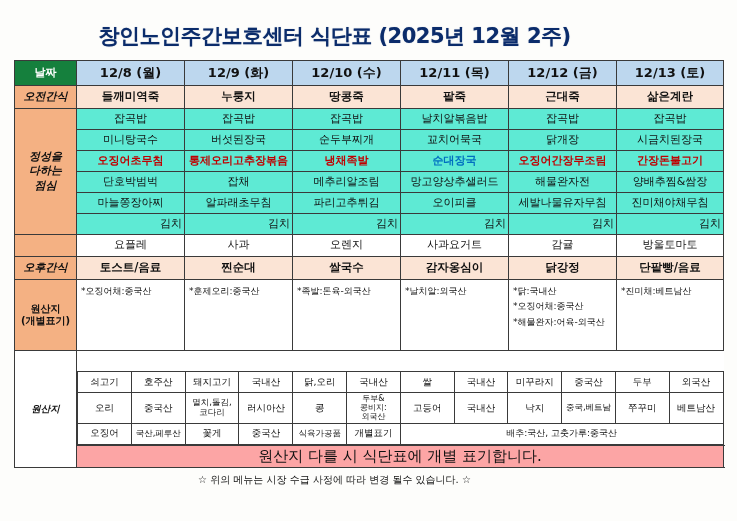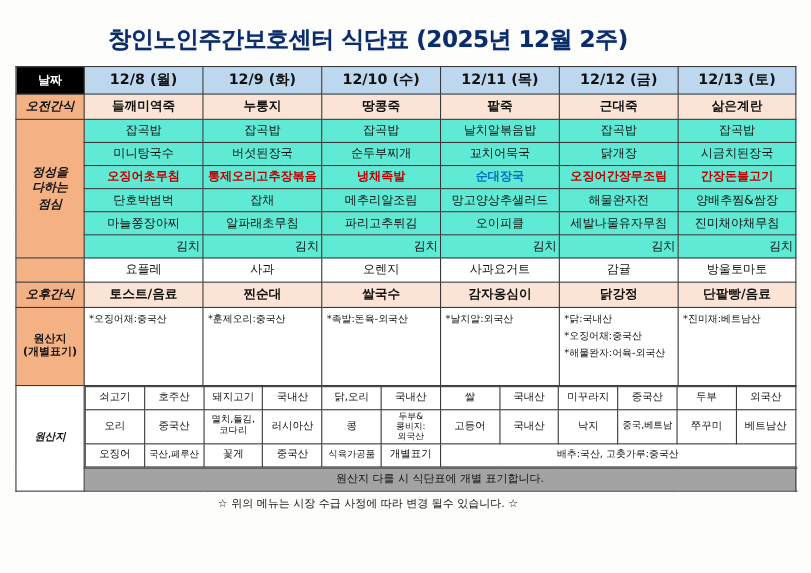--- a/index.html
+++ b/index.html
@@ -34,21 +34,21 @@
   td,th{
     border:1px solid #3a3a3a;
     text-align:center;
     vertical-align:middle;
     font-size:10.5px;
     line-height:1.32;
     padding:1px 2px;
     word-break:keep-all;
   }
   .hdr-date{
-    background:#000000;
+    background:#15803d;
     color:#fff;
     font-weight:bold;
     font-size:11px;
     height:22px;
   }
   .hdr-day{
     background:#bdd7ee;
     font-weight:bold;
     font-size:13px;
     height:22px;
@@ -91,23 +91,23 @@
     height:62px;
     background:#fff;
   }
   .origin-cell div{white-space:nowrap;}
   .origin-tbl td{
     font-size:9.5px;
     height:18px;
     background:#fff;
   }
   .origin-note{
-    font-size:10px;
+    font-size:15px;
     height:18px;
-    background:#a3a3a3;
+    background:#fca5a5;
     text-align:center;
   }
   .footer{
     text-align:center;
     font-size:10px;
     margin-top:4px;
     line-height:1.5;
     color:#111;
   }
   .dessert{background:#ffffff;font-size:11px;height:19px;}
@@ -248,21 +248,21 @@
           <div>*해물완자:어육-외국산</div>
         </td>
         <td class="origin origin-cell">
           <div>*진미채:베트남산</div>
         </td>
       </tr>
 
       <tr class="origin-tbl">
         <td class="row-label" rowspan="3">원산지</td>
         <td colspan="6" style="padding:0;border:none;">
-          <table style="width:100%;border-collapse:collapse;table-layout:fixed;">
+          <table style="width:100%;border-collapse:collapse;table-layout:fixed;margin-top:20px;">
             <colgroup>
               <col style="width:8.34%">
                 <col style="width:8.34%">
                 <col style="width:8.34%">
                 <col style="width:8.34%">
               <col style="width:8.33%">
                 <col style="width:8.33%">
                 <col style="width:8.33%">
                 <col style="width:8.33%">
               <col style="width:8.33%">

